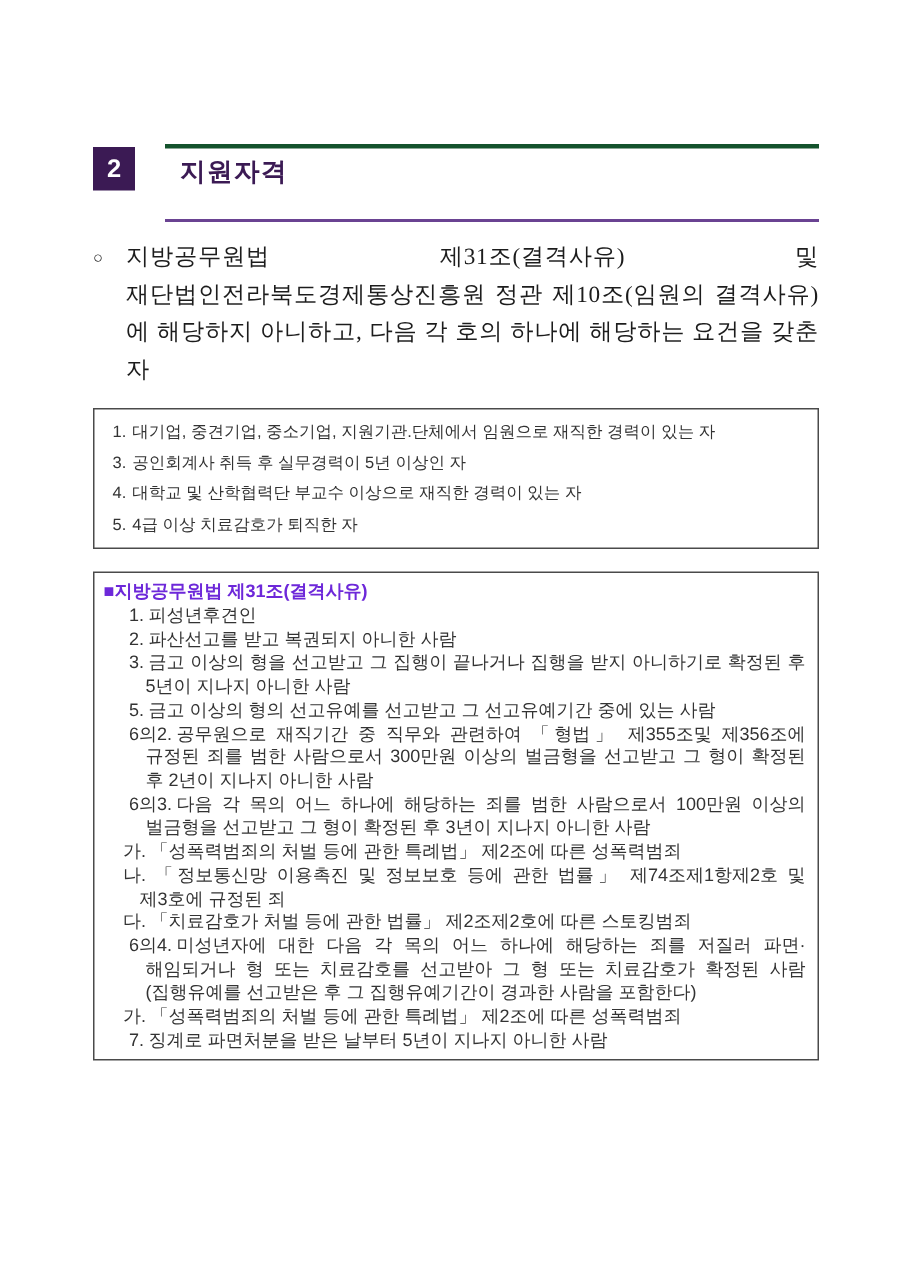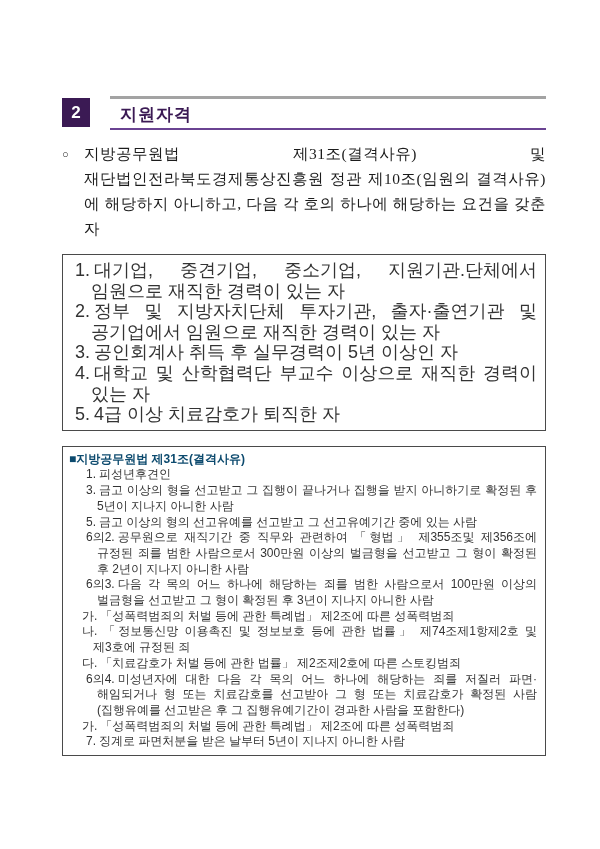--- a/index.html
+++ b/index.html
@@ -29,23 +29,23 @@
     font-weight: bold;
     font-size: 17px;
     display: flex;
     align-items: center;
     justify-content: center;
     margin-right: 20px;
     margin-top: 2px;
   }
   .section-titlebox {
     flex: 1;
-    border-top: 3px solid #a3a3a3;
+    border-top: 3px solid #14532d;
     border-bottom: 2px solid #6a4392;
-    padding: 4px 2px 2px 10px;
+    padding: 4px 2px 20px 10px;
   }
   .section-title {
     color: #3b1a54;
     font-weight: bold;
     font-size: 17px;
     letter-spacing: 1px;
   }
 
   
   .intro {
@@ -67,21 +67,21 @@
     text-align: justify;
     word-break: keep-all;
     letter-spacing: 0.5px;
   }
 
   
   .qual-box {
     margin-top: 13px;
     border: 1px solid #4a4a4a;
     padding: 5px 8px 5px 12px;
-    font-size: 18px;
+    font-size: 11px;
     line-height: 20.6px;
     color: #333333;
   }
   .qual-box ol { list-style: none; }
   .qual-box li {
     padding-left: 16px;
     text-indent: -16px;
     text-align: justify;
     word-break: keep-all;
   }
@@ -91,21 +91,21 @@
   .law-box {
     margin-top: 15px;
     border: 1px solid #4a4a4a;
     padding: 5px 8px 5px 6px;
     font-size: 12px;
     line-height: 15.7px;
     color: #333333;
   }
   .law-title {
     font-weight: bold;
-    color: #0c4a6e;
+    color: #6d28d9;
   }
   .law-intro {
     text-align: justify;
     word-break: keep-all;
   }
   .law-box ul { list-style: none; }
   .law-box li {
     text-align: justify;
     word-break: keep-all;
     padding-left: 11px;
@@ -128,31 +128,31 @@
   </div>
 
   <div class="intro">
     <span class="intro-marker">○</span>
     <span class="intro-text">지방공무원법 제31조(결격사유) 및 재단법인전라북도경제통상진흥원 정관 제10조(임원의 결격사유)에 해당하지 아니하고, 다음 각 호의 하나에 해당하는 요건을 갖춘 자</span>
   </div>
 
   <div class="qual-box">
     <ol>
       <li><span class="item-no">1.</span><span>대기업, 중견기업, 중소기업, 지원기관.단체에서 임원으로 재직한 경력이 있는 자</span></li>
-      <li><span class="item-no">2.</span><span>정부 및 지방자치단체 투자기관, 출자·출연기관 및 공기업에서 임원으로 재직한 경력이 있는 자</span></li>
       <li><span class="item-no">3.</span><span>공인회계사 취득 후 실무경력이 5년 이상인 자</span></li>
       <li><span class="item-no">4.</span><span>대학교 및 산학협력단 부교수 이상으로 재직한 경력이 있는 자</span></li>
       <li><span class="item-no">5.</span><span>4급 이상 치료감호가 퇴직한 자</span></li>
     </ol>
   </div>
 
   <div class="law-box">
     <div class="law-title"><span>■</span><span>지방공무원법 제31조(결격사유)</span></div>
     <ul>
       <li class="lv1"><span class="item-no">1.</span><span>피성년후견인</span></li>
+      <li class="lv1"><span class="item-no">2.</span><span>파산선고를 받고 복권되지 아니한 사람</span></li>
       <li class="lv1"><span class="item-no">3.</span><span>금고 이상의 형을 선고받고 그 집행이 끝나거나 집행을 받지 아니하기로 확정된 후 5년이 지나지 아니한 사람</span></li>
       <li class="lv1"><span class="item-no">5.</span><span>금고 이상의 형의 선고유예를 선고받고 그 선고유예기간 중에 있는 사람</span></li>
       <li class="lv1"><span class="item-no">6의2.</span><span>공무원으로 재직기간 중 직무와 관련하여 「형법」 제355조및 제356조에 규정된 죄를 범한 사람으로서 300만원 이상의 벌금형을 선고받고 그 형이 확정된 후 2년이 지나지 아니한 사람</span></li>
       <li class="lv1"><span class="item-no">6의3.</span><span>다음 각 목의 어느 하나에 해당하는 죄를 범한 사람으로서 100만원 이상의 벌금형을 선고받고 그 형이 확정된 후 3년이 지나지 아니한 사람</span></li>
       <li class="lv2"><span class="item-no">가.</span><span>「성폭력범죄의 처벌 등에 관한 특례법」 제2조에 따른 성폭력범죄</span></li>
       <li class="lv2"><span class="item-no">나.</span><span>「정보통신망 이용촉진 및 정보보호 등에 관한 법률」 제74조제1항제2호 및 제3호에 규정된 죄</span></li>
       <li class="lv2"><span class="item-no">다.</span><span>「치료감호가 처벌 등에 관한 법률」 제2조제2호에 따른 스토킹범죄</span></li>
       <li class="lv1"><span class="item-no">6의4.</span><span>미성년자에 대한 다음 각 목의 어느 하나에 해당하는 죄를 저질러 파면·해임되거나 형 또는 치료감호를 선고받아 그 형 또는 치료감호가 확정된 사람(집행유예를 선고받은 후 그 집행유예기간이 경과한 사람을 포함한다)</span></li>
       <li class="lv2"><span class="item-no">가.</span><span>「성폭력범죄의 처벌 등에 관한 특례법」 제2조에 따른 성폭력범죄</span></li>
       <li class="lv1"><span class="item-no">7.</span><span>징계로 파면처분을 받은 날부터 5년이 지나지 아니한 사람</span></li>

